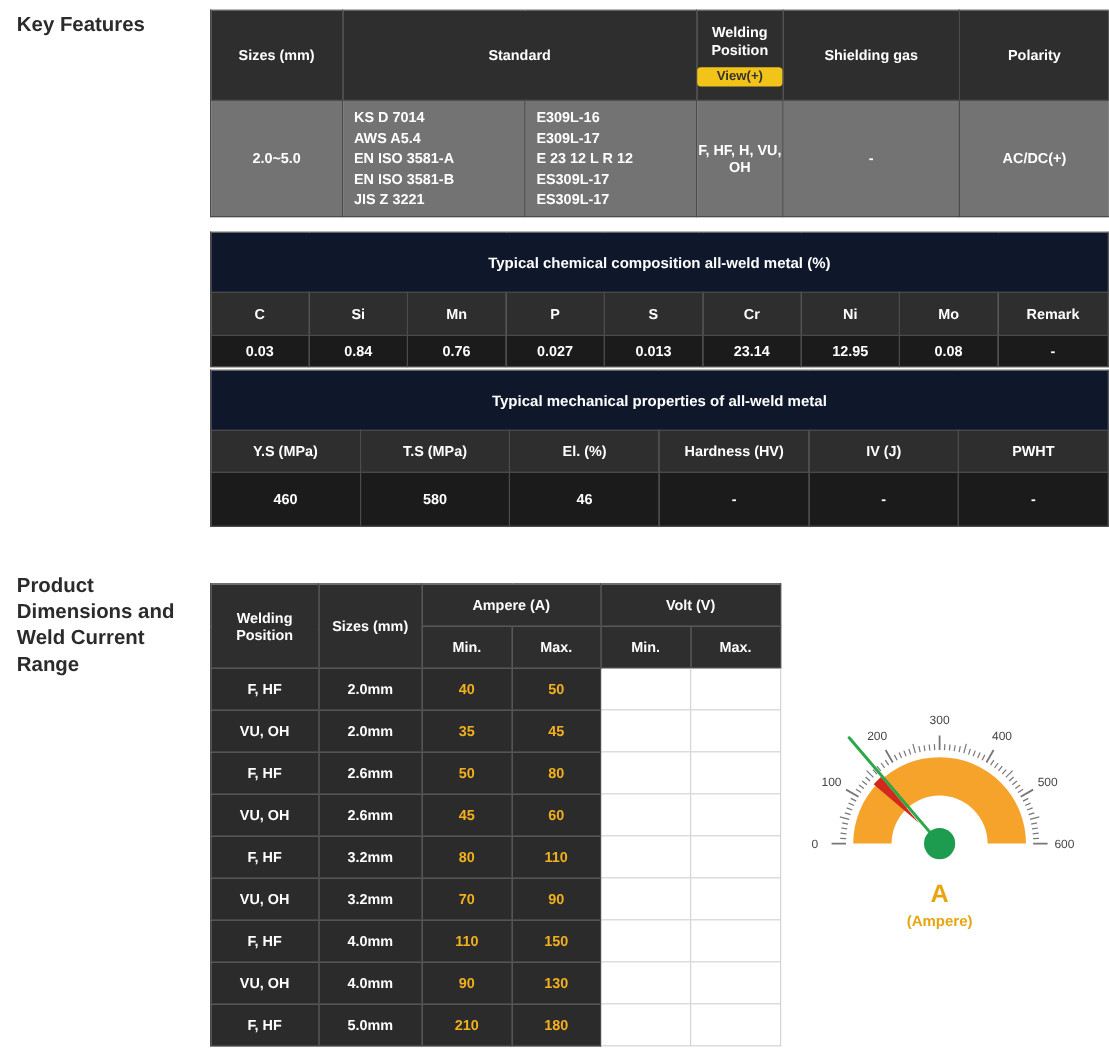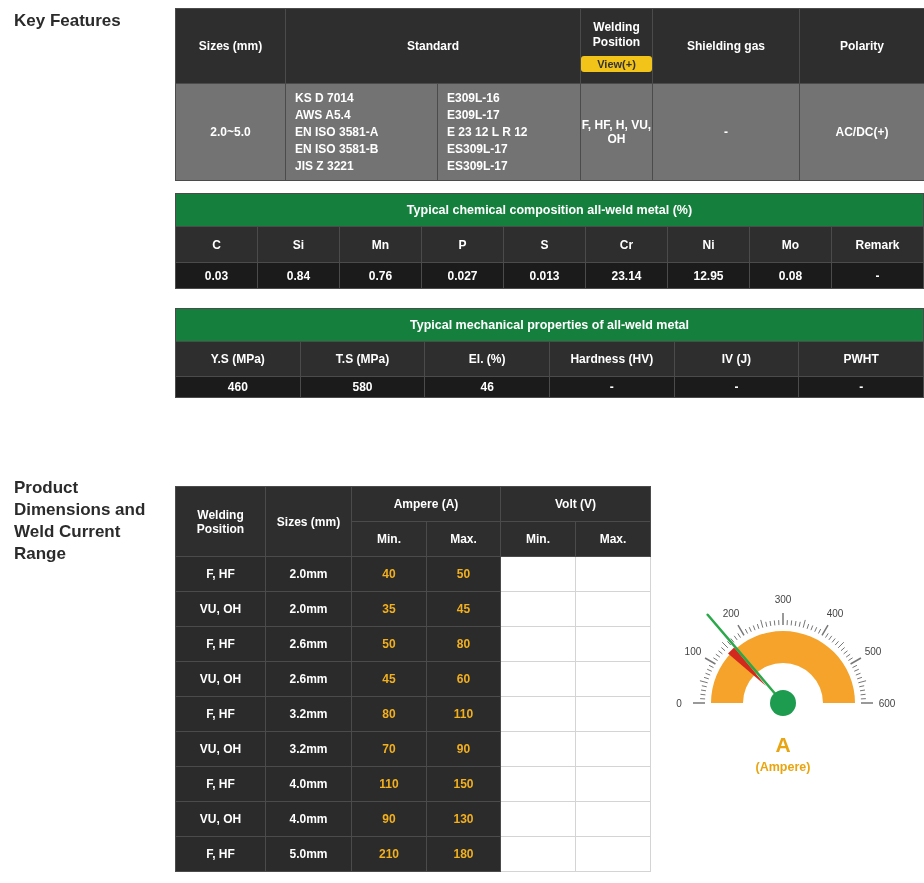--- a/index.html
+++ b/index.html
@@ -10,36 +10,36 @@
   #heading-key-features{left:14px;top:10px;}
   #heading-product-dim{left:14px;top:477px;width:152px;}
 
   table{border-collapse:collapse;table-layout:fixed;width:100%;}
   th,td{font-size:12px;font-weight:bold;text-align:center;vertical-align:middle;padding:0;}
 
   
   .dark th,.dark td{border:1px solid #4b4b4b;color:#fff;}
   .dark th{background:#2e2e2e;}
   .dark td{background:#737373;}
-  .band th{background:#15803d;height:33px;font-size:12.5px;}
+  .band th{background:#0f172a;height:50px;font-size:12.5px;}
   .vals td{background:#1b1b1b;}
 
   .tbl-wrap{position:absolute;left:175px;width:749px;}
   #tbl-key-features{top:8px;}
   #tbl-key-features thead th{height:75px;}
   #tbl-key-features tbody td{height:97px;}
   .pre{white-space:pre-line;text-align:left;padding-left:9px;line-height:17px;}
 
   #tbl-chemical{top:193px;}
   #tbl-chemical .cols th{height:36px;}
   #tbl-chemical .vals td{height:26px;}
 
   #tbl-mechanical{top:308px;}
   #tbl-mechanical .cols th{height:35px;margin-top:25px;}
-  #tbl-mechanical .vals td{height:21px;}
+  #tbl-mechanical .vals td{height:45px;}
 
   #tbl-range{position:absolute;left:175px;top:486px;width:475px;}
   #tbl-range th{height:35px;background:#2e2e2e;border:1px solid #4b4b4b;color:#fff;}
   #tbl-range td{height:35px;}
   #tbl-range td.dk{background:#2b2b2b;border:1px solid #4b4b4b;color:#fff;text-align:center;}
   #tbl-range td.amp{background:#2b2b2b;border:1px solid #4b4b4b;color:#F2B01E;}
   #tbl-range td.volt{background:#fff;border:1px solid #d4d4d4;color:#333;}
 
   .view-badge{display:inline-block;background:#F2C318;color:#333;font-size:11px;font-weight:bold;
               padding:2px 16px;border-radius:3px;margin-top:6px;cursor:pointer;}

